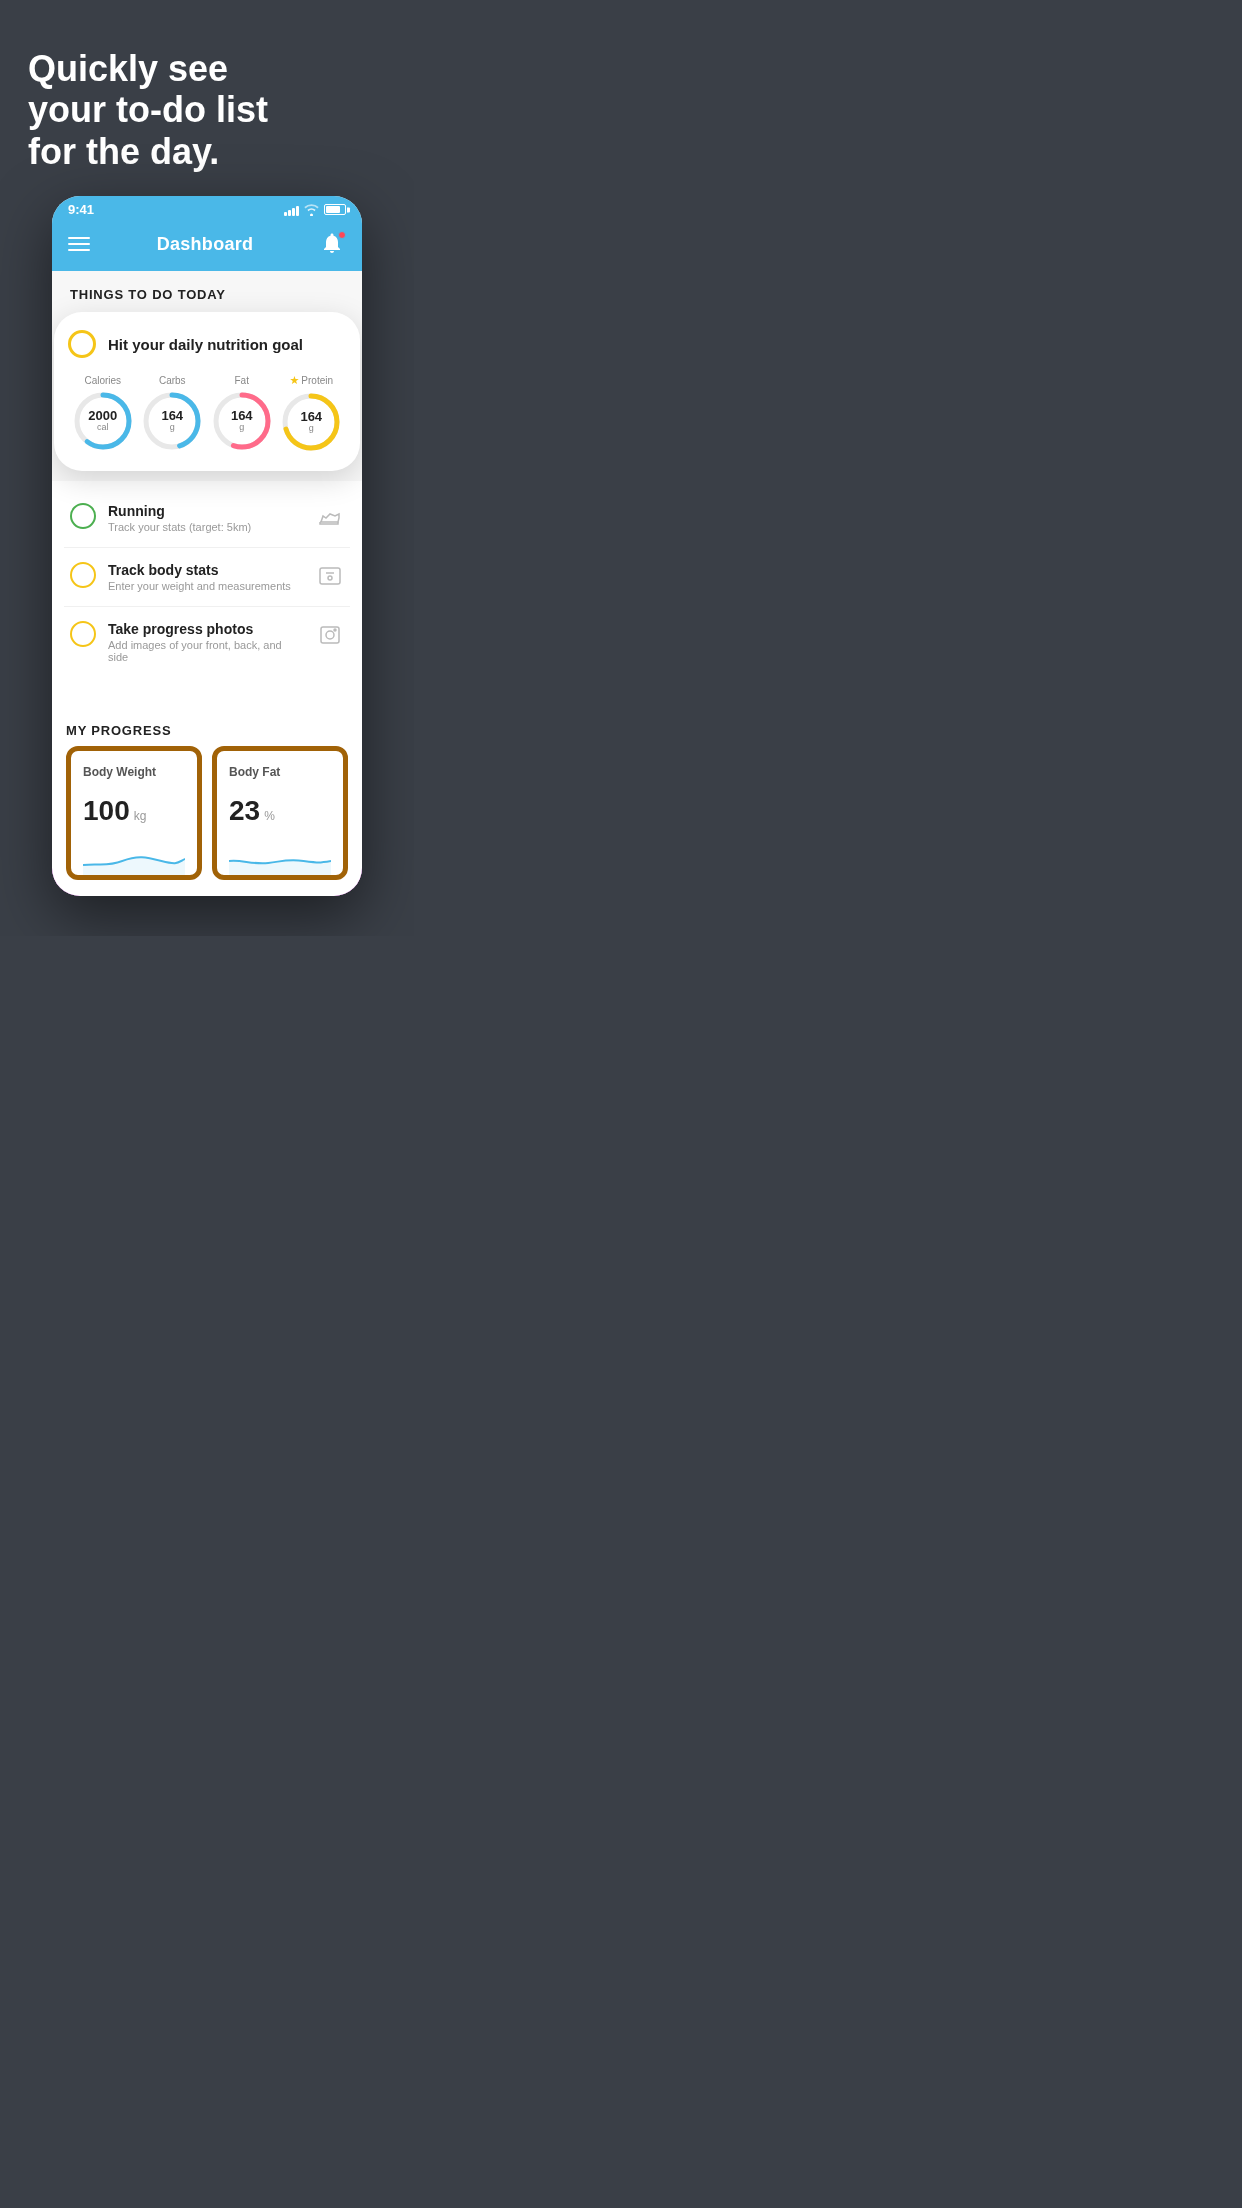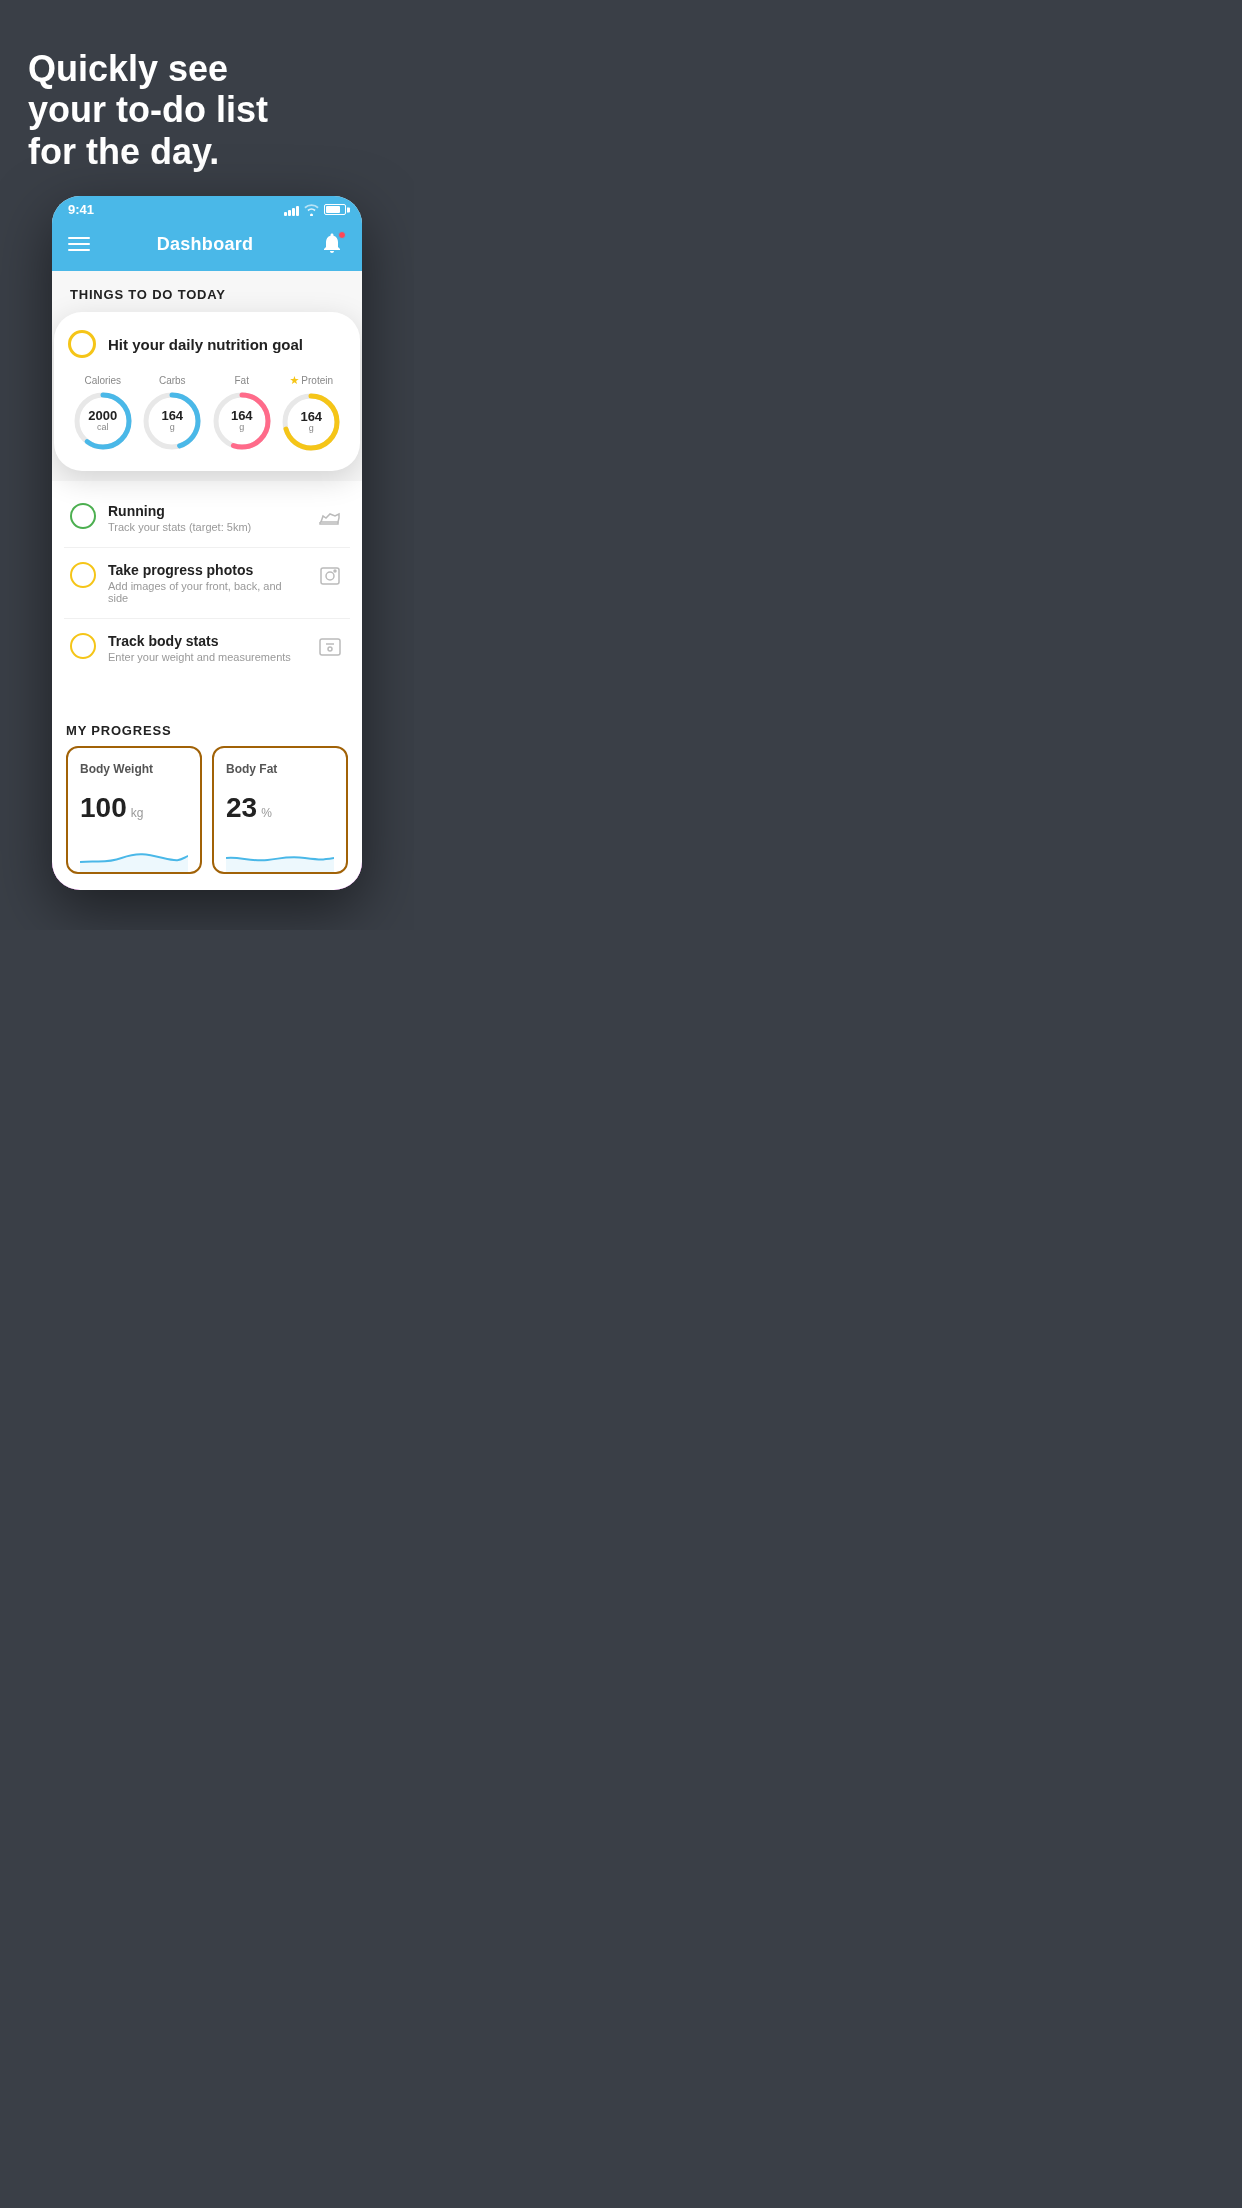--- a/index.html
+++ b/index.html
@@ -304,21 +304,21 @@
 
     .progress-cards {
       display: flex;
       gap: 10px;
       padding-bottom: 16px;
     }
 
     .progress-card {
       flex: 1;
       background: #fff;
-      border: 2px solid #a16207;
+      border: 5px solid #a16207;
       border-radius: 12px;
       padding: 14px 12px 0 12px;
       overflow: hidden;
     }
 
     .progress-card-title {
       font-size: 12px;
       font-weight: 600;
       color: #555;
       margin-bottom: 16px;
@@ -532,43 +532,43 @@
           <svg width="24" height="18" viewBox="0 0 24 18" fill="none" stroke="#bbb" stroke-width="1.5">
             <path d="M2 14h1l2-6 3 2 4-4 5 2 4-2v4l-1 4H2z"></path>
             <path d="M2 14v2h18v-2"></path>
           </svg>
         </div>
       </div>
 
       <div class="todo-item">
         <div class="todo-circle yellow"></div>
         <div class="todo-text">
+          <div class="todo-title">Track body stats</div>
+          <div class="todo-subtitle">Enter your weight and measurements</div>
+        </div>
+        <div class="todo-icon">
+          <svg width="24" height="22" viewBox="0 0 24 22" fill="none" stroke="#bbb" stroke-width="1.5">
+            <rect x="2" y="3" width="20" height="16" rx="2"></rect>
+            <path d="M8 8h8"></path>
+            <circle cx="12" cy="13" r="2"></circle>
+          </svg>
+        </div>
+      </div>
+
+      <div class="todo-item">
+        <div class="todo-circle yellow"></div>
+        <div class="todo-text">
           <div class="todo-title">Take progress photos</div>
           <div class="todo-subtitle">Add images of your front, back, and side</div>
         </div>
         <div class="todo-icon">
           <svg width="22" height="22" viewBox="0 0 22 22" fill="none" stroke="#bbb" stroke-width="1.5">
             <rect x="2" y="3" width="18" height="16" rx="2"></rect>
             <circle cx="11" cy="11" r="4"></circle>
             <circle cx="16" cy="6" r="1" fill="#bbb"></circle>
-          </svg>
-        </div>
-      </div>
-
-      <div class="todo-item">
-        <div class="todo-circle yellow"></div>
-        <div class="todo-text">
-          <div class="todo-title">Track body stats</div>
-          <div class="todo-subtitle">Enter your weight and measurements</div>
-        </div>
-        <div class="todo-icon">
-          <svg width="24" height="22" viewBox="0 0 24 22" fill="none" stroke="#bbb" stroke-width="1.5">
-            <rect x="2" y="3" width="20" height="16" rx="2"></rect>
-            <path d="M8 8h8"></path>
-            <circle cx="12" cy="13" r="2"></circle>
           </svg>
         </div>
       </div>
 
     </div>
 
     <div style="height: 28px; background: #fff;"></div>
 
     <div class="progress-section">
       <div class="progress-header">MY PROGRESS</div>

